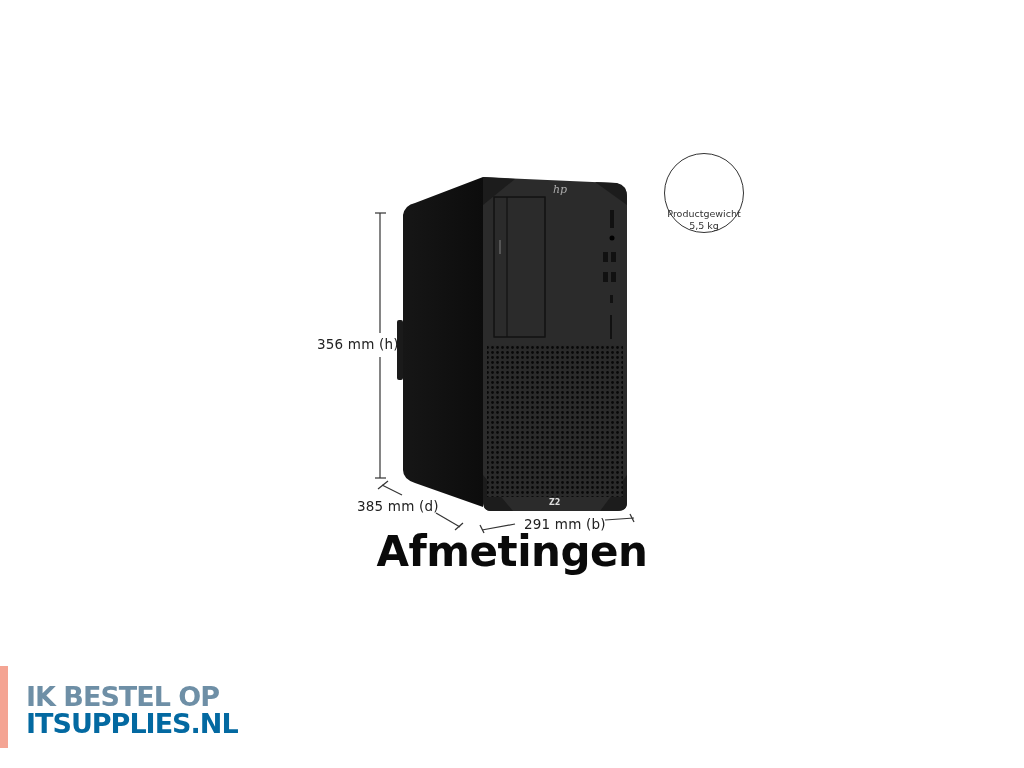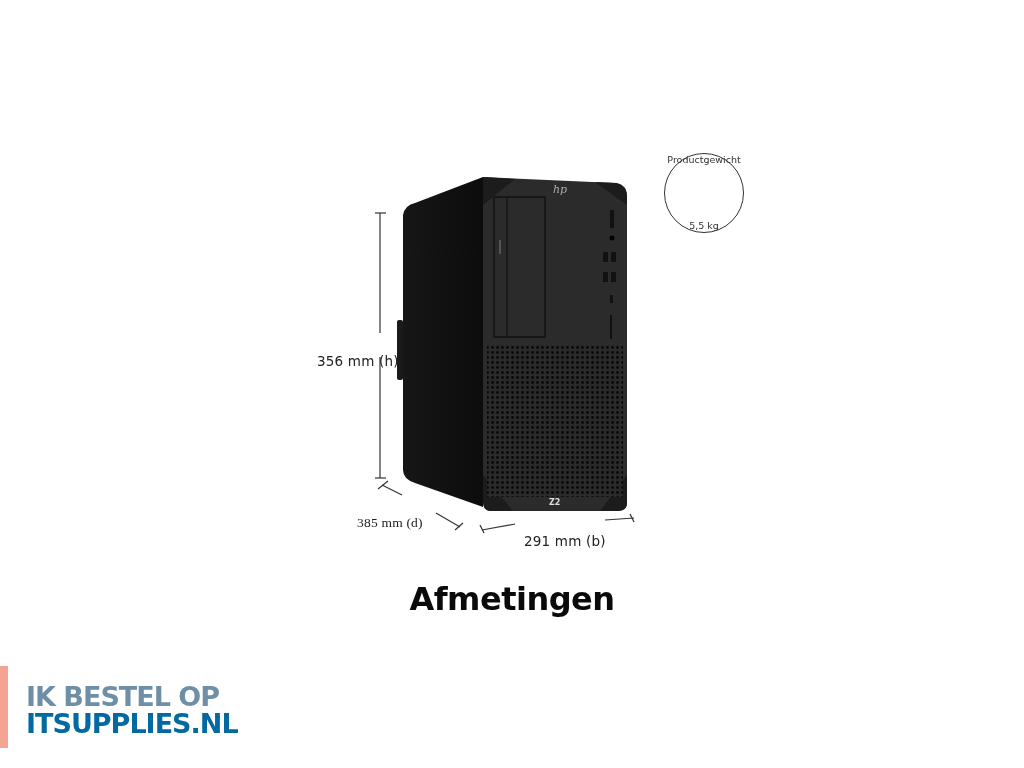--- a/index.html
+++ b/index.html
@@ -6,35 +6,35 @@
   body {
     width:1024px; height:768px; position:relative; overflow:hidden;
     background:#ffffff;
     font-family:"Liberation Sans", sans-serif;
   }
   .abs { position:absolute; }
 
   
   .dim-label {
     position:absolute; font-family:"DejaVu Sans", sans-serif;
-    font-size:13.5px; color:#222; white-space:nowrap; letter-spacing:0.2px;margin-top:17px;
+    font-size:13.5px; color:#222; white-space:nowrap; letter-spacing:0.2px;
   }
 
   
   .weight-circle {
     position:absolute; left:664px; top:153px; width:80px; height:80px;
     border:1.3px solid #333; border-radius:50%; box-sizing:border-box;
-    display:flex; flex-direction:column; align-items:center; justify-content:space-between;
+    display:flex; flex-direction:column; align-items:center; justify-content:flex-end;
     font-family:"DejaVu Sans", sans-serif; font-size:9.5px; color:#333; line-height:12px;
   }
 
   
   .title {
-    position:absolute; left:0; width:1024px; top:580px; text-align:center;
-    font-family:"DejaVu Sans", sans-serif; font-weight:bold; font-size:32px; color:#0a0a0a;
+    position:absolute; left:0; width:1024px; top:527px; text-align:center;
+    font-family:"DejaVu Sans", sans-serif; font-weight:bold; font-size:42px; color:#0a0a0a;
     letter-spacing:-0.5px;
   }
 
   
   .logo-bar { position:absolute; left:0; top:666px; width:8px; height:82px; background:#f4a493; }
   .logo-line1, .logo-line2 {
     position:absolute; left:26px; font-family:"DejaVu Sans", sans-serif; font-weight:bold;
     font-size:27px; letter-spacing:-1px; white-space:nowrap;
   }
   .logo-line1 { top:681px; color:#6e8fa6; }
@@ -97,21 +97,21 @@
   <rect x="215" y="140" width="2" height="24" fill="#111"></rect>
 
   <text x="158" y="18" font-family="DejaVu Serif, serif" font-style="italic" font-size="11" fill="#aaa">hp</text>
 
   <rect x="92" y="170" width="136" height="152" fill="url(#mesh)"></rect>
 
   <text x="154" y="330" font-family="DejaVu Sans, sans-serif" font-weight="bold" font-size="8" fill="#ddd">Z2</text>
 </svg>
 
 <div class="dim-label" style="left:317px;top:336px;">356 mm (h)</div>
-<div class="dim-label" style="left:357px;top:498px;font-family:Liberation Serif, serif;">385 mm (d)</div>
+<div class="dim-label" style="left:357px;top:498px;">385 mm (d)</div>
 <div class="dim-label" style="left:524px;top:516px;">291 mm (b)</div>
 
 <div class="weight-circle">
   <span>Productgewicht</span>
   <span>5,5 kg</span>
 </div>
 
 <div class="title">Afmetingen</div>
 
 <div>

